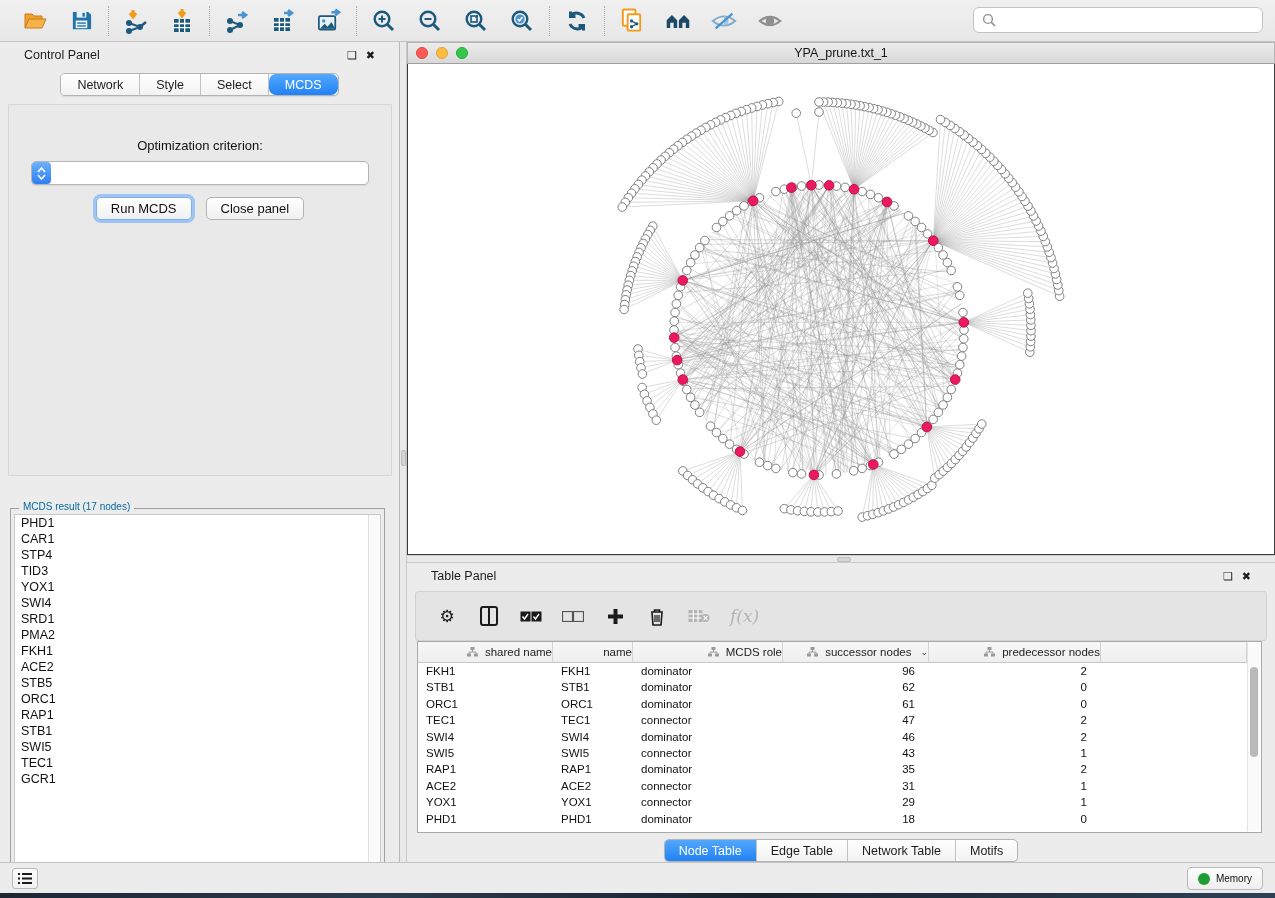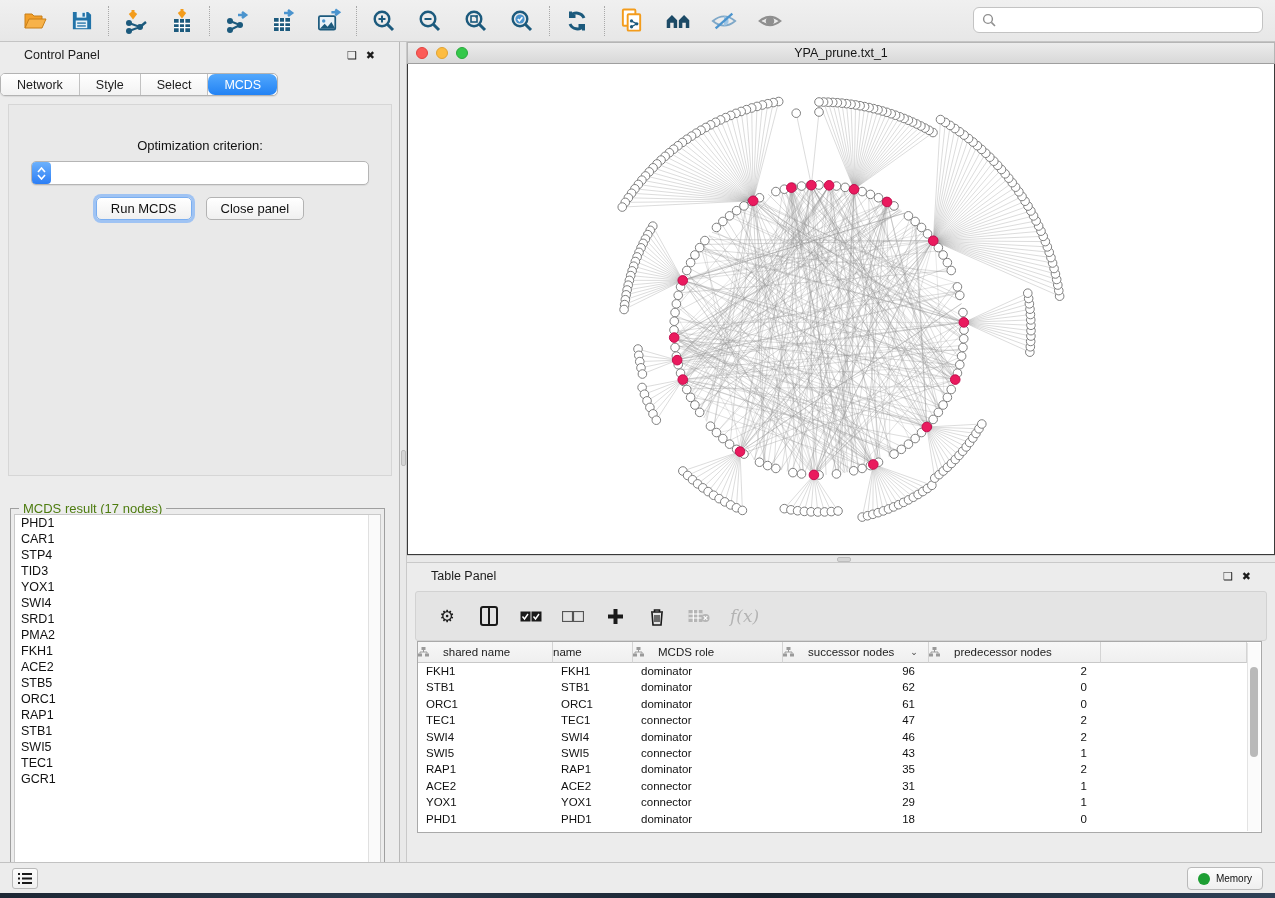--- a/index.html
+++ b/index.html
@@ -21,34 +21,34 @@
 
   .panel-header { height:26px; display:flex; align-items:center; padding:0 24px; font-size:12.5px; color:#1c1c1c; }
   .panel-header .spacer { flex:1; }
   .win-btn { font-size:11px; color:#1c1c1c; margin-left:9px; cursor:default; }
 
   
   .seg { display:flex; border:1px solid #b3b3b3; border-radius:5px; background:#fdfdfd; overflow:hidden; height:23px; box-shadow:0 1px 1px rgba(0,0,0,.08); }
   .seg .seg-item { padding:0 16px; font-size:12.5px; color:#1c1c1c; display:flex; align-items:center; border-right:1px solid #c2c2c2; background:linear-gradient(#ffffff,#f2f2f2); cursor:default; }
   .seg .seg-item:last-child { border-right:none;border-radius:7px; }
   .seg .seg-item.active { background:linear-gradient(#52a8fd,#2282f4); color:#fff; }
-  .cp-tabs-row { display:flex; margin-top:5px; }
+  .cp-tabs-row { display:flex; justify-content:center; margin-top:5px; }
 
   .cp-body { position:absolute; left:8px; top:62px; width:384px; height:372px; background:#e9e9e9; border:1px solid #d6d6d6; }
   .opt-label { text-align:center; font-size:13px; margin-top:33px; color:#111; }
   .dropdown { margin:8px auto 0; width:338px; height:24px; background:#fff; border:1px solid #b5b5b5; border-radius:5px; display:flex; align-items:center; position:relative; box-shadow:0 1px 1px rgba(0,0,0,.07); }
   .dropdown .dd-text { font-size:13px; padding-left:9px; color:#111; flex:1; white-space:nowrap; overflow:hidden; }
   .dd-stepper { width:19px; height:22px; margin-right:1px; border-radius:4px; background:linear-gradient(#6cb1fc,#2c7ef5); display:flex; flex-direction:column; align-items:center; justify-content:center; gap:1px; }
   .dd-stepper svg { display:block; }
   .btn-row { display:flex; justify-content:center; gap:14px; margin-top:12px; }
   .mac-btn { height:23px; padding:0 14px; font-size:13px; color:#111; background:linear-gradient(#ffffff,#f0f0f0); border:1px solid #b3b3b3; border-radius:5px; cursor:default; }
   .mac-btn.focused { box-shadow:0 0 0 3px rgba(110,170,250,.6); border-color:#7aaef0; }
 
   .groupbox { position:absolute; left:10px; top:466px; width:375px; height:372px; border:1px solid #9f9f9f; background:#ececec; }
-  .groupbox .legend { position:absolute; left:8px; top:-8px; background:#ececec; padding:0 4px; font-size:13px; color:#4d7c0f; }
+  .groupbox .legend { position:absolute; left:8px; top:-8px; background:#ececec; padding:0 4px; font-size:10px; color:#0369a1; }
   .mcds-list { position:absolute; inset:3px; top:5px; background:#fff; border:1px solid #c9c9c9; overflow:hidden; }
   .mcds-list .scroll { position:absolute; right:0; top:0; width:12px; height:100%; background:#fafafa; border-left:1px solid #e0e0e0; }
   .mcds-item { font-size:12.5px; color:#111; padding:0 6px; height:16px; line-height:16px; }
 
   
   .net-view { position:absolute; left:407px; top:42px; width:868px; height:513px; }
   .net-titlebar { height:22px; background:linear-gradient(#ececec,#d8d8d8); border:1px solid #b5b5b5; border-bottom:1px solid #9f9f9f; display:flex; align-items:center; padding:0 8px; position:relative; }
   .tl { width:12px; height:12px; border-radius:50%; margin-right:8px; }
   .tl.red { background:#fc5b57; border:1px solid #e2443f; }
   .tl.yellow { background:#fdbc40; border:1px solid #e0a333; }
@@ -66,21 +66,21 @@
   .tp-toolbar { height:50px; margin:2px 8px 0; background:#e4e4e4; border:1px solid #d2d2d2; border-radius:3px; display:flex; align-items:center; gap:20px; padding-left:20px; }
   .tp-icon { display:flex; align-items:center; justify-content:center; min-width:22px; height:24px; font-size:17px; color:#1a1a1a; cursor:default; }
   .tp-icon.disabled { color:#aeaeae; }
   .fx { font-family:"DejaVu Serif",serif; font-style:italic; font-size:17px; color:#b3b3b3; }
 
   .tbl-wrap { position:absolute; left:10px; top:78px; width:845px; height:192px; background:#fff; border:1px solid #a9a9a9; }
   .tbl-scroll { position:absolute; right:1px; top:1px; width:13px; height:188px; background:#fbfbfb; border-left:1px solid #e3e3e3; }
   .tbl-thumb { position:absolute; left:2px; top:24px; width:8px; height:90px; background:#b9b9b9; border-radius:4px; }
   .tbl { position:absolute; left:0; top:0; right:14px; }
   .tr { display:grid; grid-template-columns:135px 80px 150px 146px 172px 1fr; }
-  .th { background:linear-gradient(#f7f7f7,#efefef); border-bottom:1px solid #c8c8c8; border-right:1px solid #d4d4d4; height:21px; display:flex; align-items:center; justify-content:flex-start; gap:12px; font-size:11.5px; color:#222; position:relative; }
+  .th { background:linear-gradient(#f7f7f7,#efefef); border-bottom:1px solid #c8c8c8; border-right:1px solid #d4d4d4; height:21px; display:flex; align-items:center; justify-content:flex-end; gap:5px; font-size:11.5px; color:#222; position:relative; }
   .th .hicon { margin-right:2px; }
   .td { height:16.4px; line-height:16.4px; font-size:11.5px; color:#111; padding:0 8px; white-space:nowrap; overflow:hidden; }
   .td.num { text-align:right; padding-right:14px; }
   .sortv { font-size:9px; color:#444; margin-left:4px; }
 
   .tp-tabs-row { position:absolute; left:0; right:0; top:276px; display:flex; justify-content:center; }
   .seg.small .seg-item { font-size:12.5px; height:21px; padding:0 14px; }
 
   
   .statusbar { position:absolute; left:0; top:862px; width:1275px; height:31px; background:#ececec; border-top:1px solid #c2c2c2; }
@@ -1272,20 +1272,28 @@
             <div class="td">dominator</div>
             <div class="td num">18</div>
             <div class="td num">0</div>
             <div class="td"></div>
           </div>
         </div>
       <div class="tbl-scroll">
           <div class="tbl-thumb"></div>
         </div>
     </div>
+    <div class="tp-tabs-row">
+      <div class="seg small">
+        <span class="seg-item active">Node Table</span>
+        <span class="seg-item">Edge Table</span>
+        <span class="seg-item">Network Table</span>
+        <span class="seg-item">Motifs</span>
+      </div>
+    </div>
   </div>
 
   <div class="statusbar">
     <div class="list-btn">
       <svg width="16" height="13" viewBox="0 0 16 13">
           <path d="M1 2 h2 M1 6.5 h2 M1 11 h2" stroke="#1a1a1a" stroke-width="2"></path>
           <path d="M5 2 h10 M5 6.5 h10 M5 11 h10" stroke="#1a1a1a" stroke-width="2"></path>
         </svg>
     </div>
     <div class="memory-btn">

